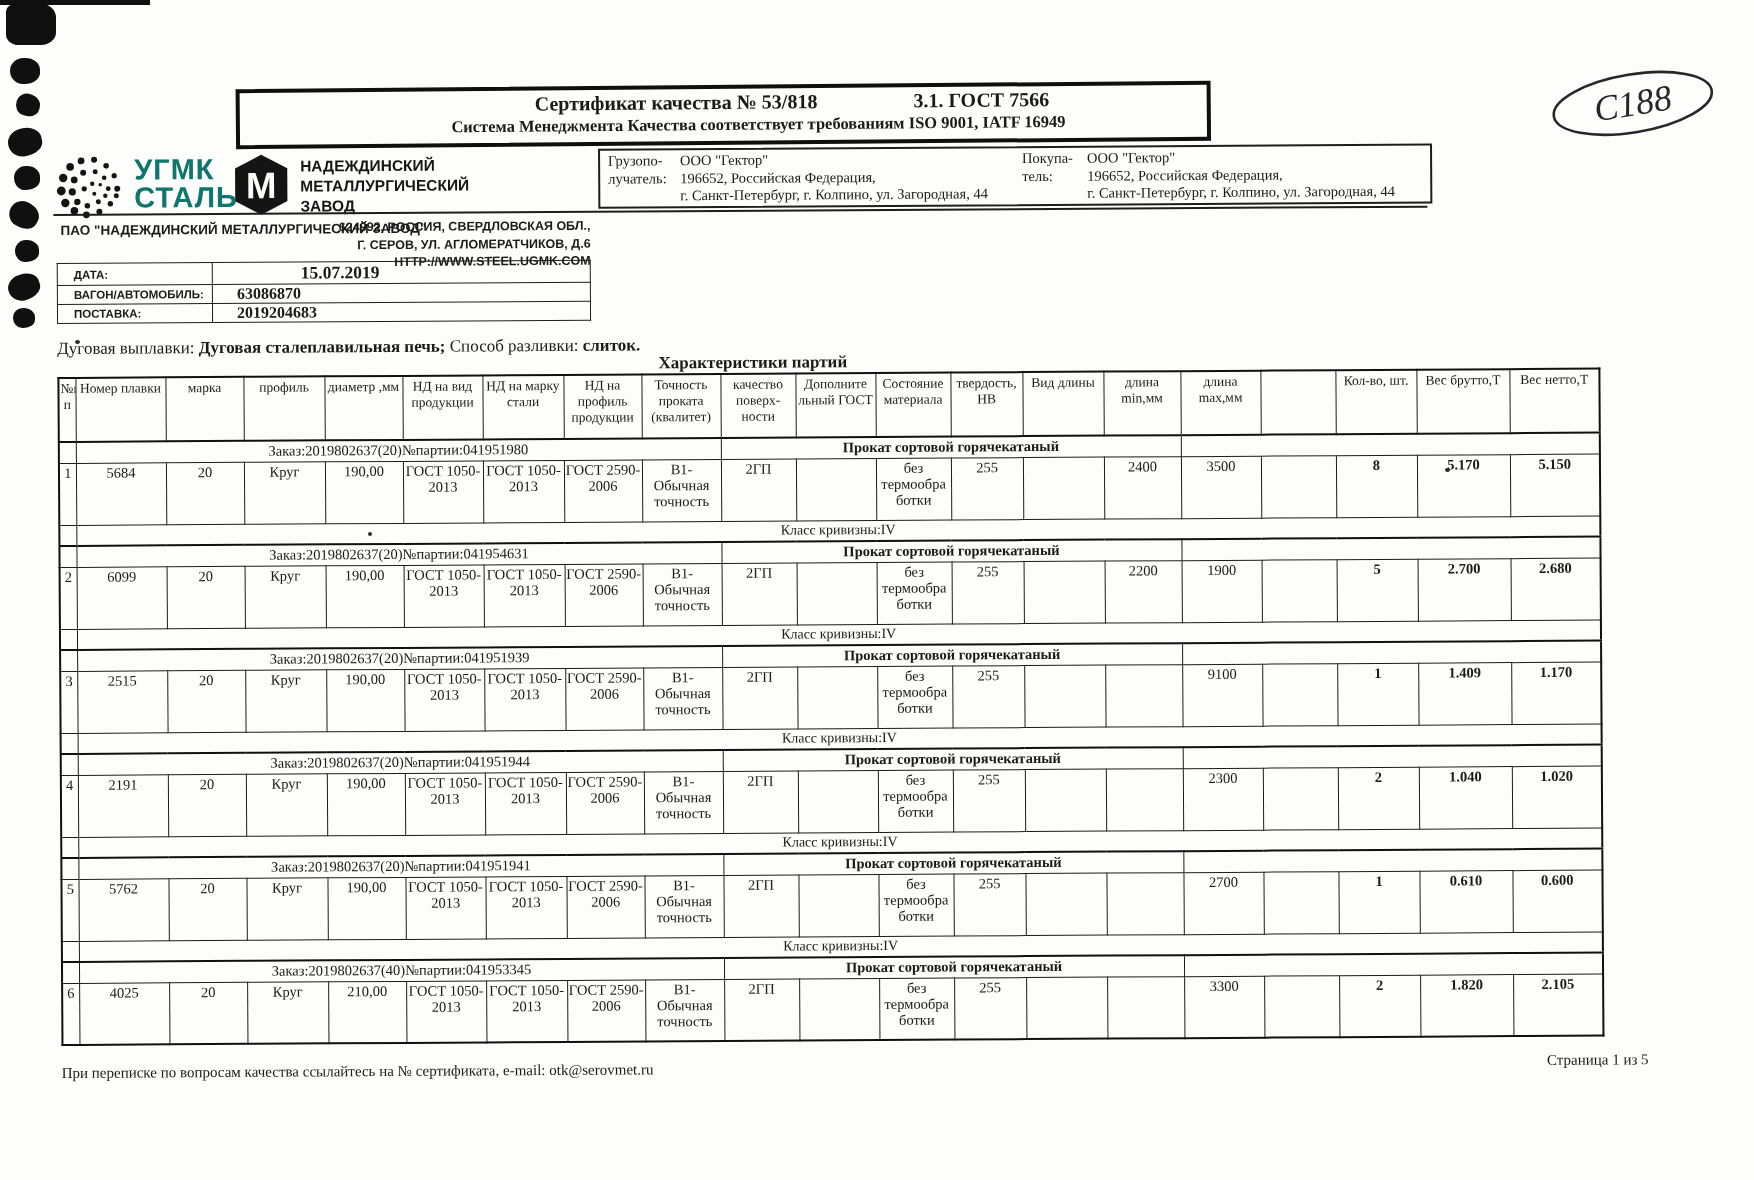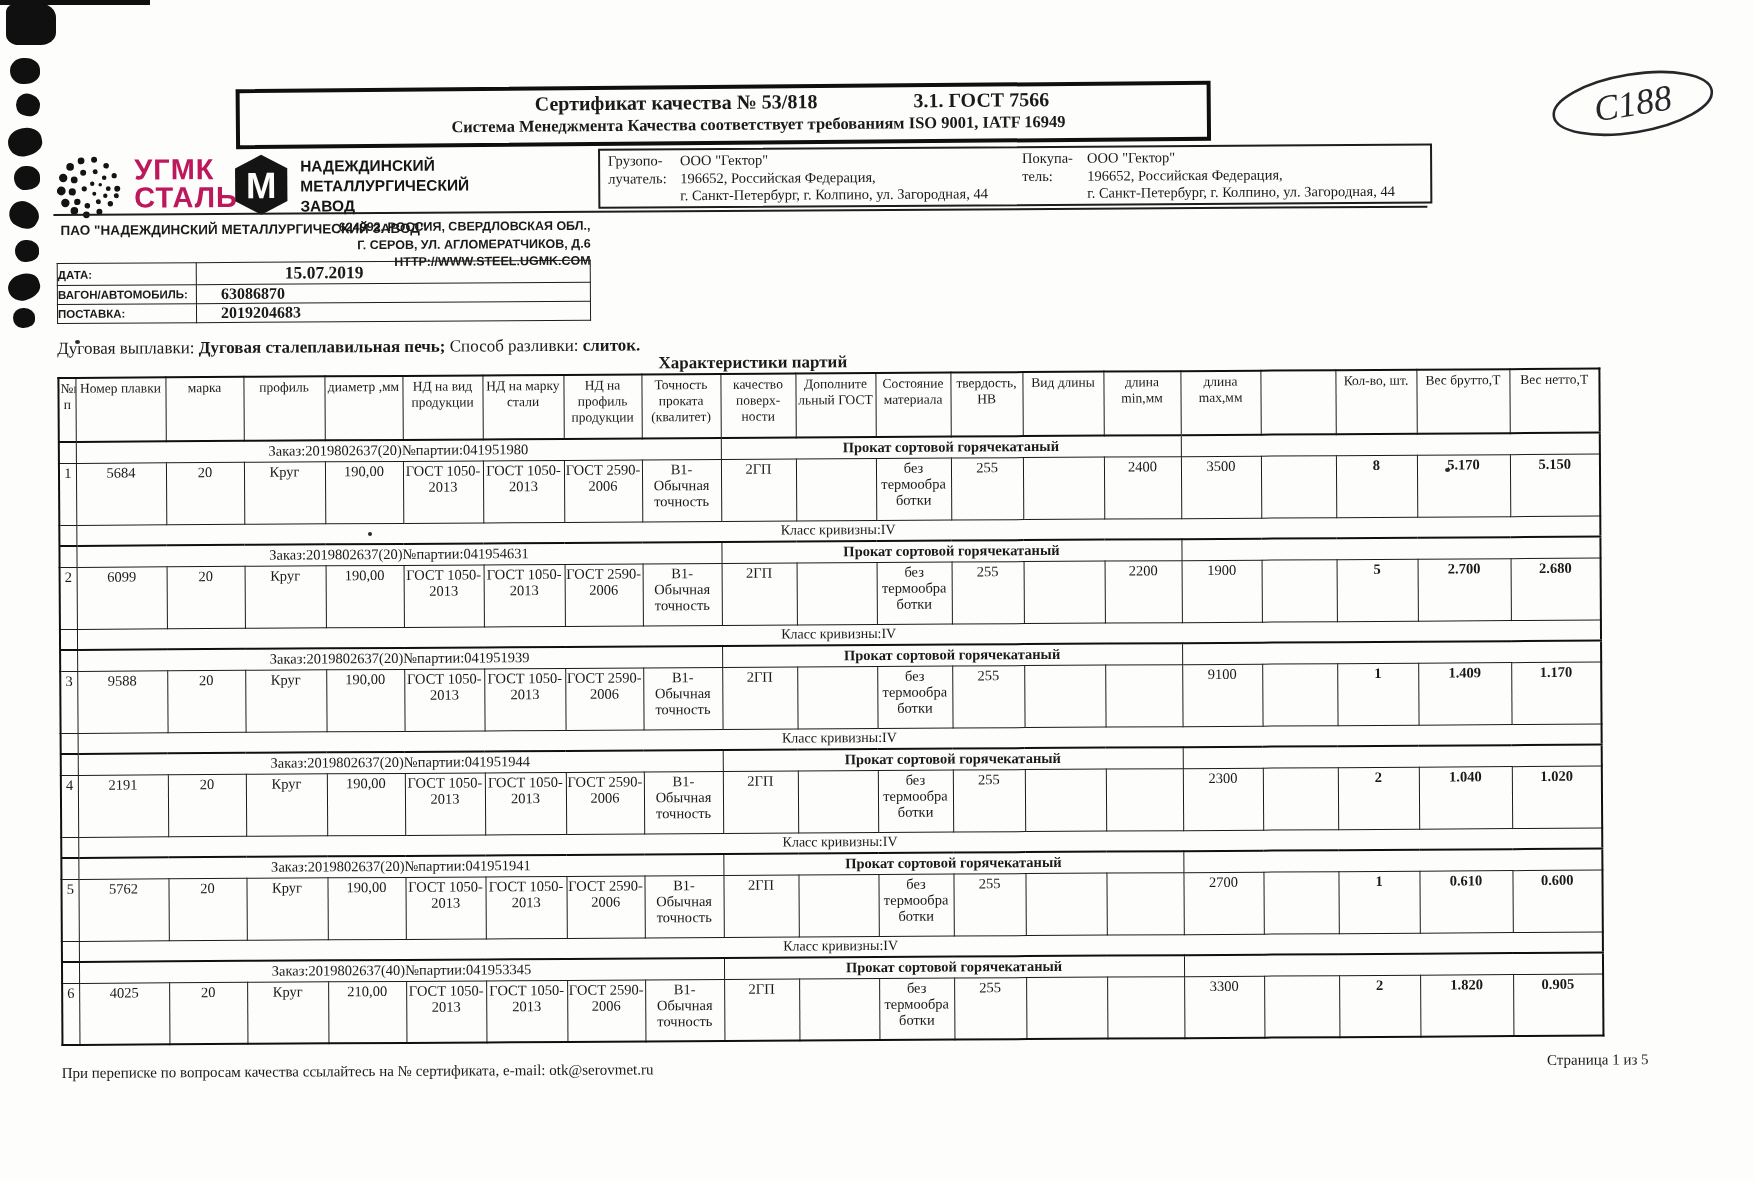--- a/index.html
+++ b/index.html
@@ -10,35 +10,35 @@
   .blob{position:absolute;background:#101010;border-radius:48% 52% 55% 45% / 52% 48% 45% 55%;}
   .speck{position:absolute;background:#2a2a2a;border-radius:50%;}
   
   .title-box{position:absolute;left:238px;top:84px;width:967px;height:52px;border:4px solid #0f0f0f;transform:rotate(-0.15deg);}
   .title-line1{display:flex;justify-content:flex-start;padding-left:295px;gap:96px;font-weight:bold;font-size:20px;margin-top:2px;white-space:nowrap;}
   .title-line2{text-align:center;font-weight:bold;font-size:16.5px;padding-left:70px;white-space:nowrap;margin-top:1px;}
   
   .stamp{position:absolute;left:1545px;top:70px;}
   
   .ugmk-logo{position:absolute;left:56px;top:146px;}
-  .ugmk-text{position:absolute;left:136px;top:152px;font-family:"Liberation Sans",sans-serif;font-weight:bold;font-size:29px;line-height:0.95;letter-spacing:1px;color:#be185d;}
+  .ugmk-text{position:absolute;left:136px;top:152px;font-family:"Liberation Sans",sans-serif;font-weight:bold;font-size:29px;line-height:0.95;letter-spacing:1px;color:#0f766e;}
   .nmz-logo{position:absolute;left:234px;top:150px;}
   .nmz-text{position:absolute;left:302px;top:153px;font-family:"Liberation Sans",sans-serif;font-weight:bold;font-size:15.5px;line-height:1.28;color:#161616;}
   
   .parties{position:absolute;left:600px;top:147px;width:830px;height:56px;border:2px solid #1d1d1d;font-size:14.5px;line-height:1.22;}
   .p-label{position:absolute;top:2px;white-space:pre-line;}
   .p-text{position:absolute;top:2px;white-space:nowrap;}
   .rule{position:absolute;left:55px;top:209px;width:1374px;height:2px;background:#1d1d1d;}
   
   .mfr-name{position:absolute;left:62px;top:218px;font-family:"Liberation Sans",sans-serif;font-weight:bold;font-size:13.5px;}
   .mfr-addr{position:absolute;left:300px;top:216px;width:292px;text-align:right;font-family:"Liberation Sans",sans-serif;font-weight:bold;font-size:12.5px;line-height:1.4;}
   
   .ship{position:absolute;left:58px;top:258px;width:534px;border-collapse:collapse;}
   .ship td{border:1.5px solid #1d1d1d;padding:0;}
-  .ship .lbl{font-family:"Liberation Sans",sans-serif;font-weight:bold;font-size:11.5px;padding-left:0;width:138px;}
+  .ship .lbl{font-family:"Liberation Sans",sans-serif;font-weight:bold;font-size:11.5px;padding-left:16px;width:138px;}
   .ship .v{font-weight:bold;font-size:16px;padding-left:24px;}
   .ship .v-date{font-size:17.5px;padding-left:88px;}
   .ship tr{height:19px;}
   
   .process{position:absolute;left:58px;top:334px;font-size:17px;white-space:nowrap;}
   .process b{font-weight:bold;}
   .tbl-title{position:absolute;left:58px;top:352px;width:1541px;text-align:center;padding-right:150px;box-sizing:border-box;font-weight:bold;font-size:17px;}
   
   .main{position:absolute;left:58px;top:372px;width:1541px;border-collapse:collapse;table-layout:fixed;border:2px solid #101010;}
   .main th,.main td{border:1.2px solid #1c1c1c;overflow:hidden;padding:0 1px;box-sizing:border-box;}
@@ -300,21 +300,21 @@
     </tr>
 
     <tr class="order">
       <td></td>
       <td colspan="8">Заказ:2019802637(20)№партии:041951939</td>
       <td colspan="6" class="prod">Прокат сортовой горячекатаный</td>
       <td colspan="5"></td>
     </tr>
     <tr class="data">
       <td>3</td>
-      <td>9588</td>
+      <td>2515</td>
       <td>20</td>
       <td>Круг</td>
       <td>190,00</td>
       <td>ГОСТ 1050-2013</td>
       <td>ГОСТ 1050-2013</td>
       <td>ГОСТ 2590-2006</td>
       <td>В1- Обычная точность</td>
       <td>2ГП</td>
       <td></td>
       <td>без термообра ботки</td>
@@ -417,21 +417,21 @@
       <td>2ГП</td>
       <td></td>
       <td>без термообра ботки</td>
       <td>255</td>
       <td></td>
       <td></td>
       <td>3300</td>
       <td></td>
       <td class="b">2</td>
       <td class="b">1.820</td>
-      <td class="b">0.905</td>
+      <td class="b">2.105</td>
     </tr>
   </tbody>
     </table>
 
   <div class="foot-note">При переписке по вопросам качества ссылайтесь на № сертификата, e-mail: otk@serovmet.ru</div>
   <div class="foot-page">Страница 1 из 5</div>
 
 </div>
 
 </body></html>

